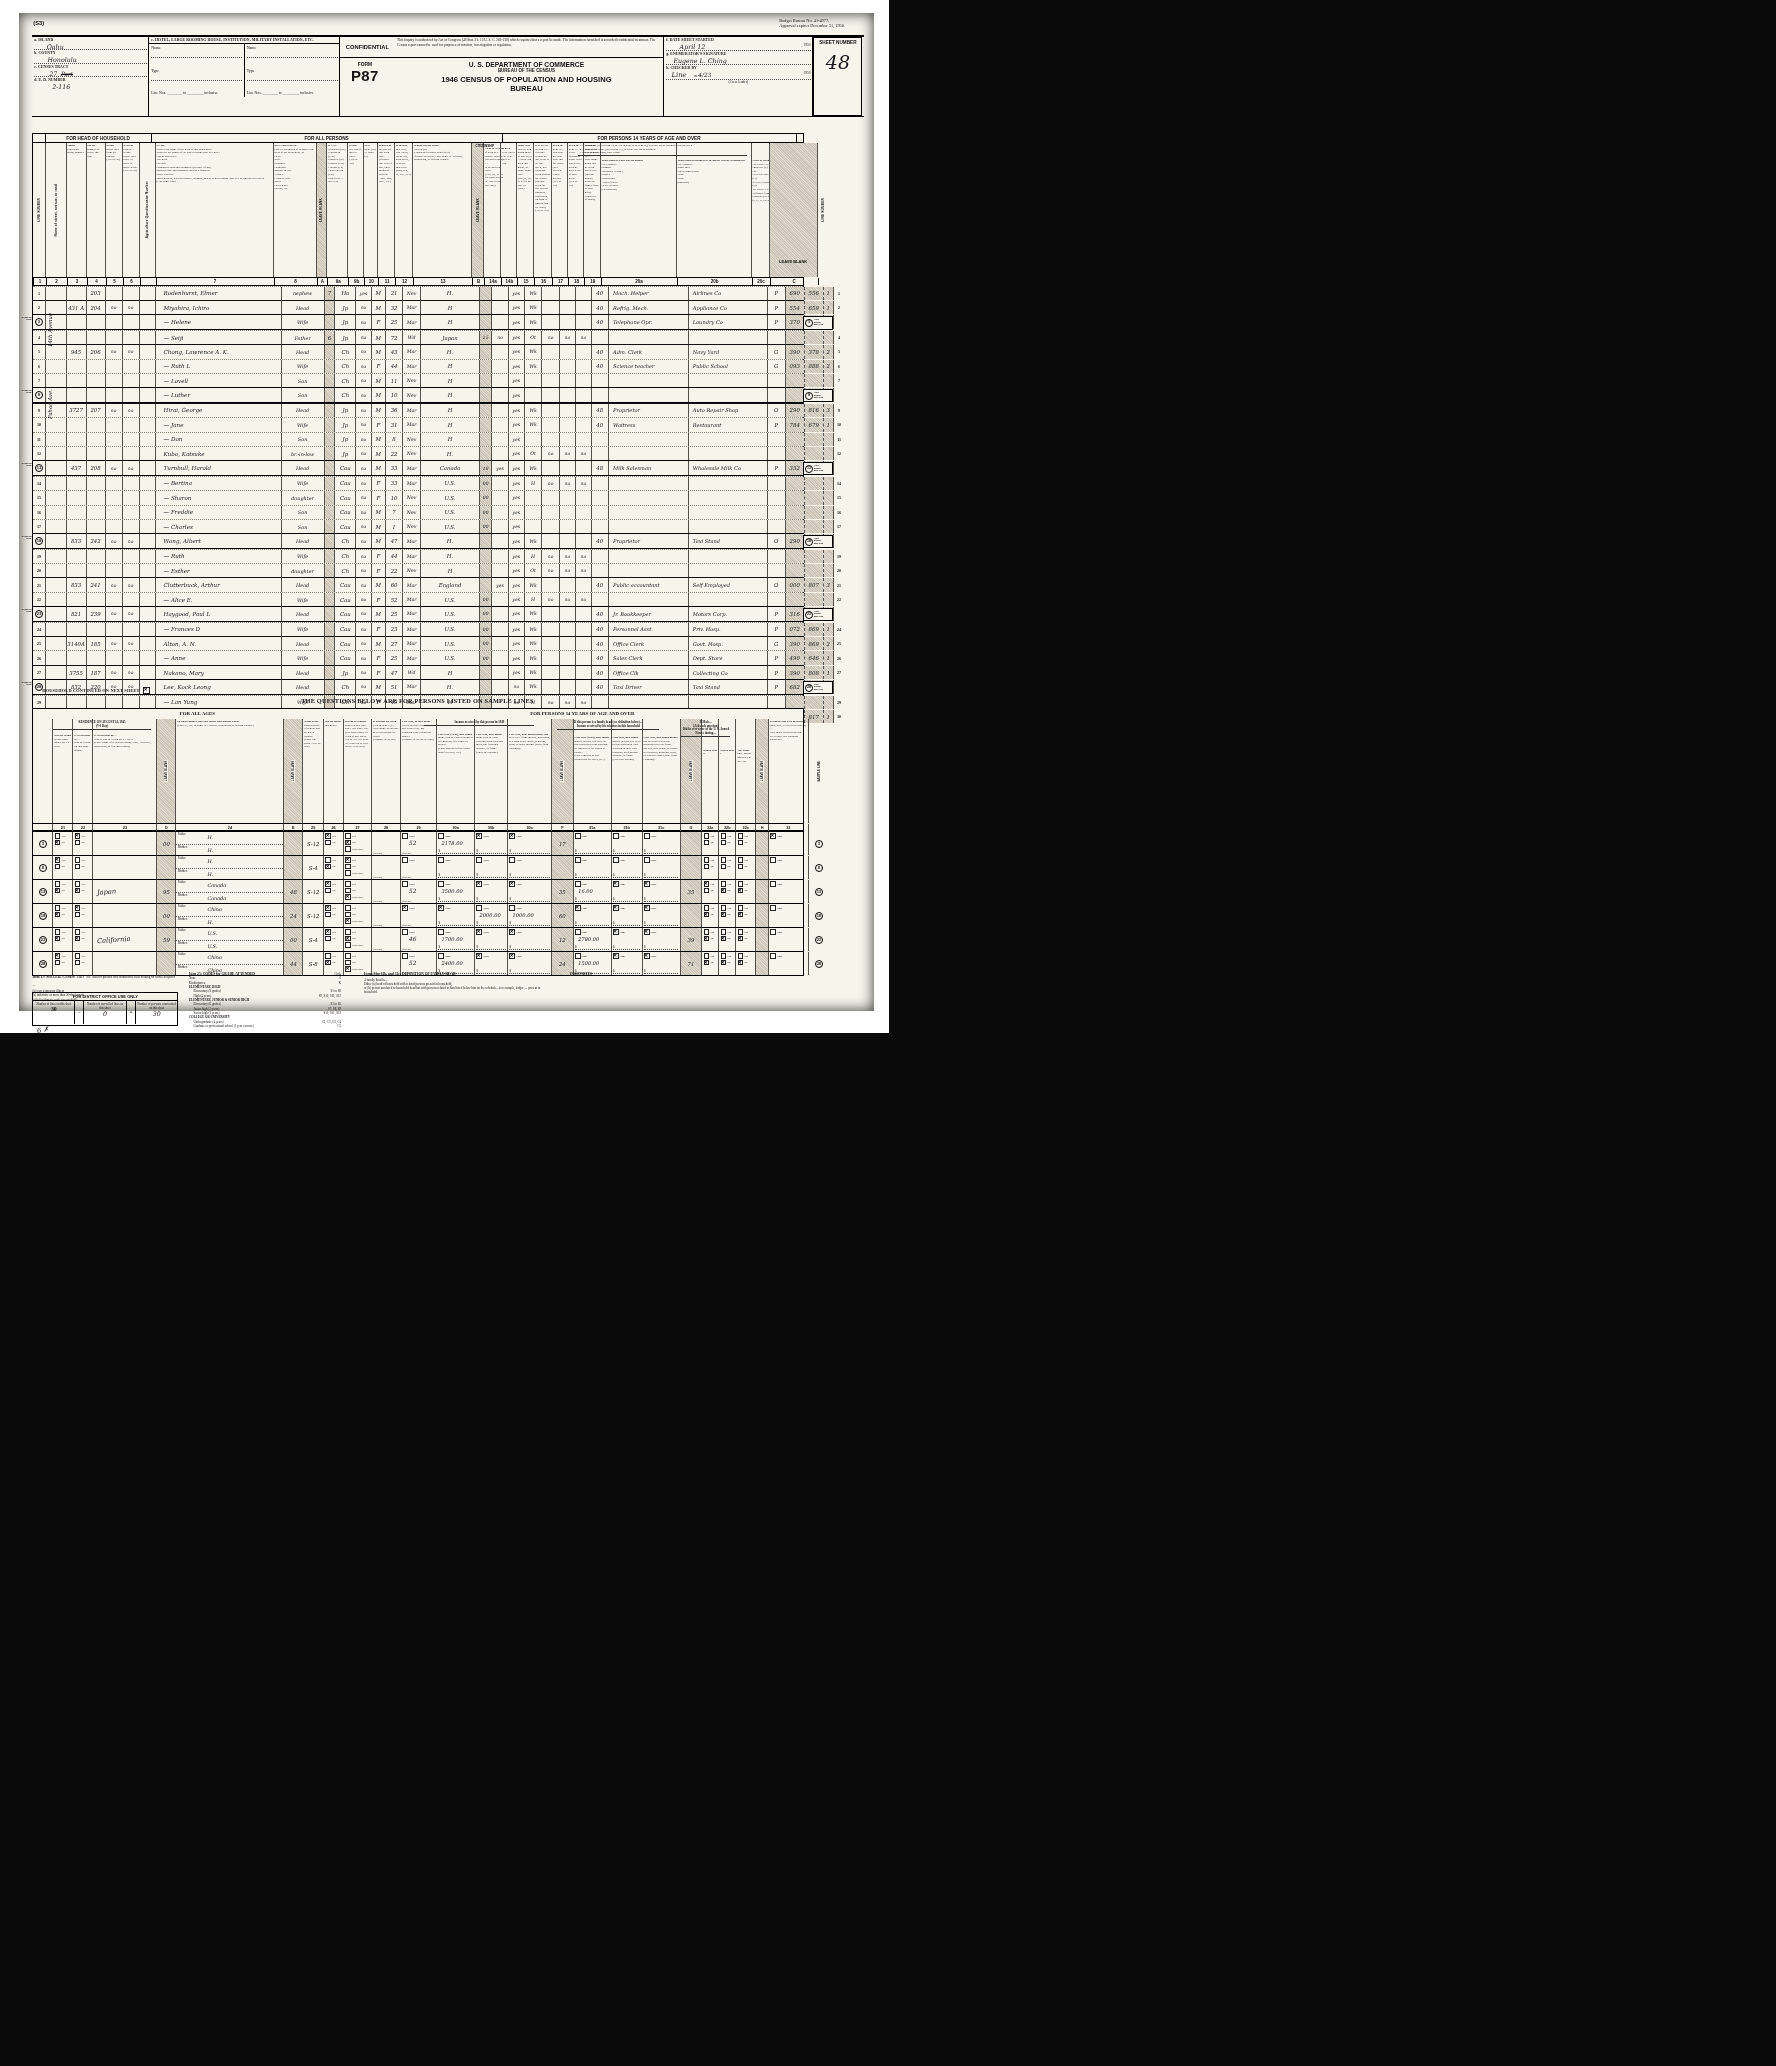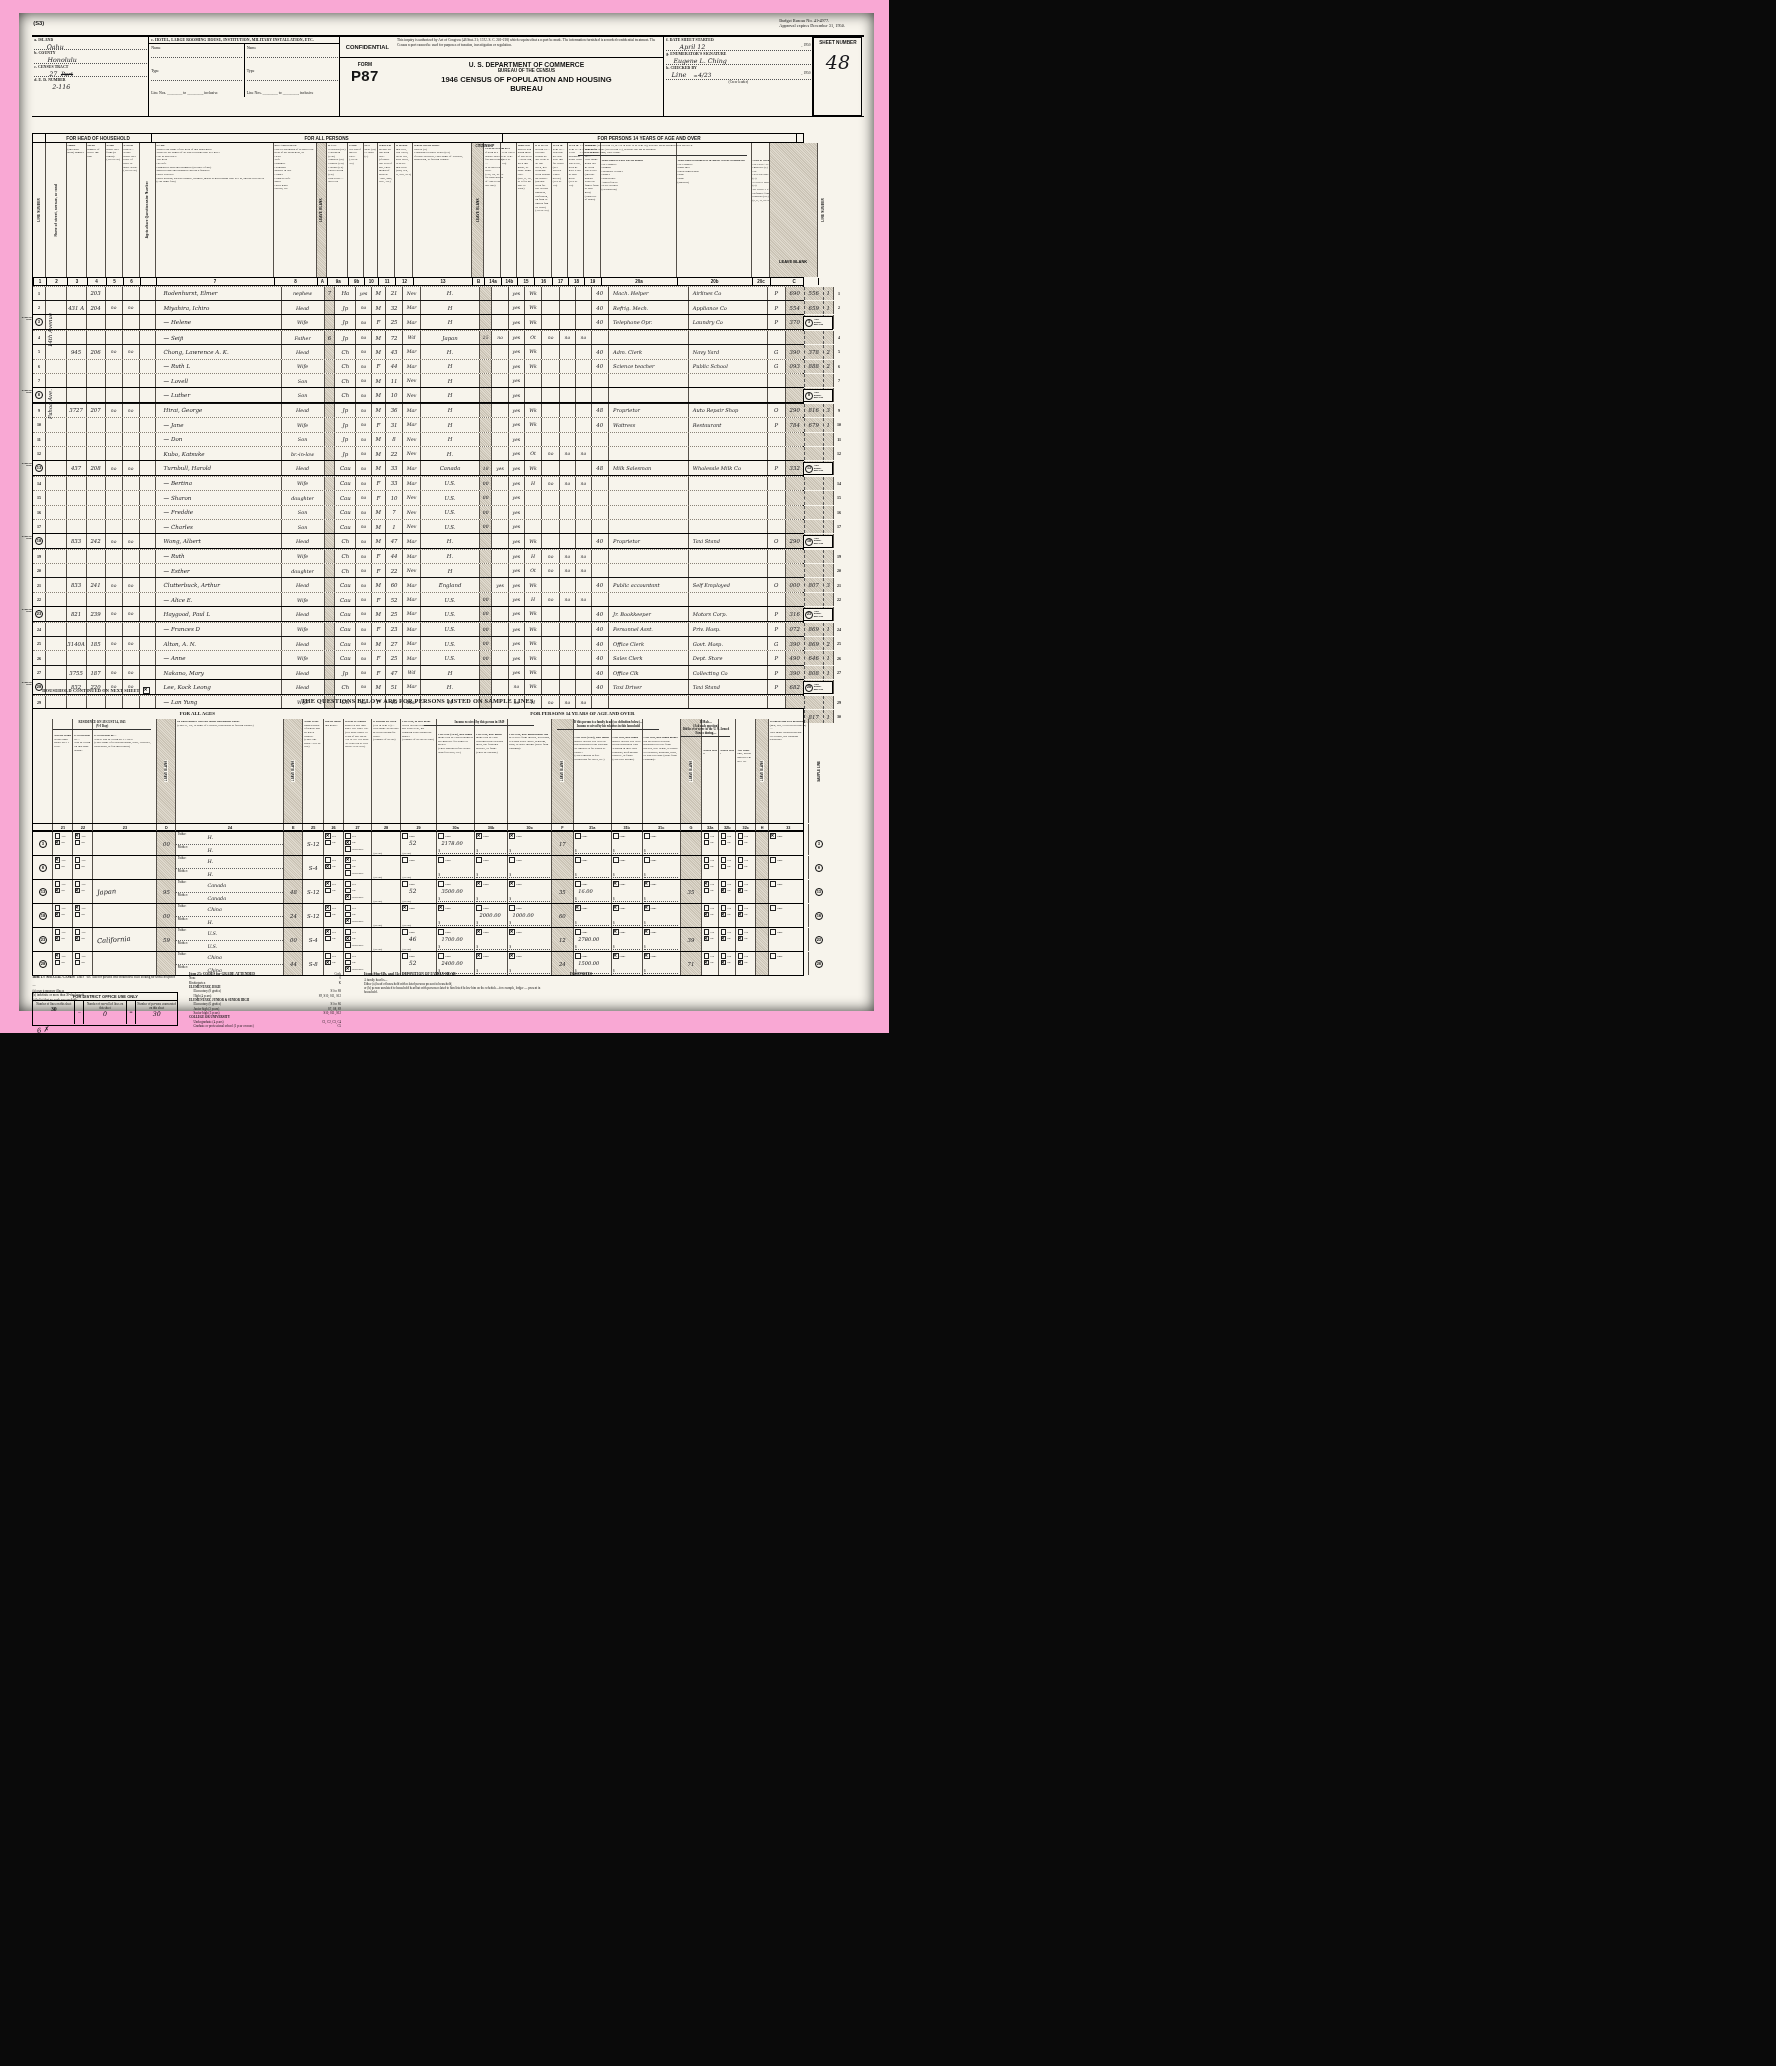--- a/index.html
+++ b/index.html
@@ -1,16 +1,16 @@
 <!DOCTYPE html>
 <html style="font-size:7.2px"><head>
 <meta charset="utf-8">
 <style>
   html,body{margin:0;padding:0;background:#0a0a0a;}
-  .page{position:relative;width:889px;height:1033px;background:#f9a8d4;overflow:hidden;
+  .page{position:relative;width:889px;height:1033px;background:#ffffff;overflow:hidden;
         font-family:"Liberation Serif",serif;color:#141414;}
   .sheet{position:absolute;left:19px;top:13.4px;width:855px;height:998px;background:#f7f4ec;
          box-shadow:0 0 13.4px rgba(0,0,0,.8) inset;}
   .abs{position:absolute;}
   .serif{font-family:"Liberation Serif",serif;}
   .sans{font-family:"Liberation Sans",sans-serif;}
   .b{font-weight:bold;}
   .hw{font-family:"DejaVu Serif",serif;font-style:italic;color:#18181c;white-space:nowrap;}
   .pre{white-space:pre-line;}
   .vert{writing-mode:vertical-rl;transform:rotate(180deg);}

